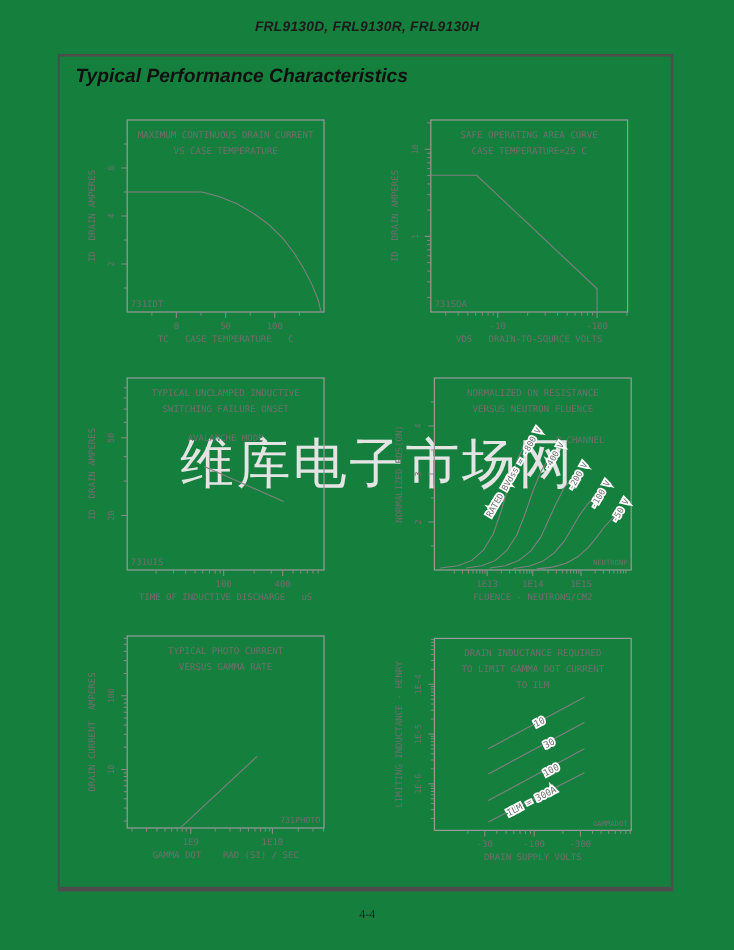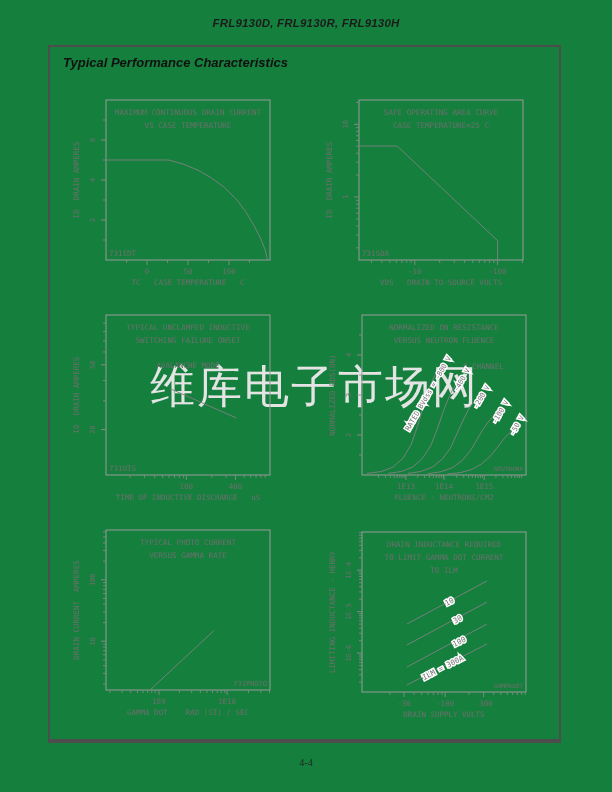--- a/index.html
+++ b/index.html
@@ -2,21 +2,21 @@
 <html><head>
 <meta charset="utf-8">
 <style>
   html,body{margin:0;padding:0;background:#ffffff;}
   body{width:612px;height:792px;position:relative;font-family:"Liberation Sans",sans-serif;overflow:hidden;}
   .page{position:absolute;left:0;top:0;width:612px;height:792px;background:#15803d;}
   .header-title{position:absolute;top:17px;left:0;width:100%;text-align:center;
     font-size:11.5px;font-weight:bold;font-style:italic;color:#1b1b1b;letter-spacing:.2px;}
   .frame{position:absolute;left:48px;top:45px;width:513px;height:698px;box-sizing:border-box;
     border:2px solid #4d4d4d;border-bottom-width:4px;background:transparent;}
-  .section-title{position:absolute;left:13px;top:8px;font-size:13px;font-weight:bold;
+  .section-title{position:absolute;left:13px;top:8px;font-size:16px;font-weight:bold;
     font-style:italic;color:#101010;}
   .watermark{position:absolute;left:100px;top:315px;font-size:45px;line-height:1.1;
     color:#e4e4e4;letter-spacing:2px;white-space:nowrap;z-index:0;
     font-family:"DejaVu Sans",sans-serif;}
   .chart{position:absolute;width:250px;height:212px;z-index:1;}
   .chart svg{display:block;width:250px;height:212px;}
   .chart text{font-family:"DejaVu Sans Mono",monospace;fill:#6e6e6e;}
   .footer{position:absolute;top:757px;left:0;width:100%;text-align:center;
     font-size:10px;color:#222222;font-family:"Liberation Serif",serif;}
 </style>

